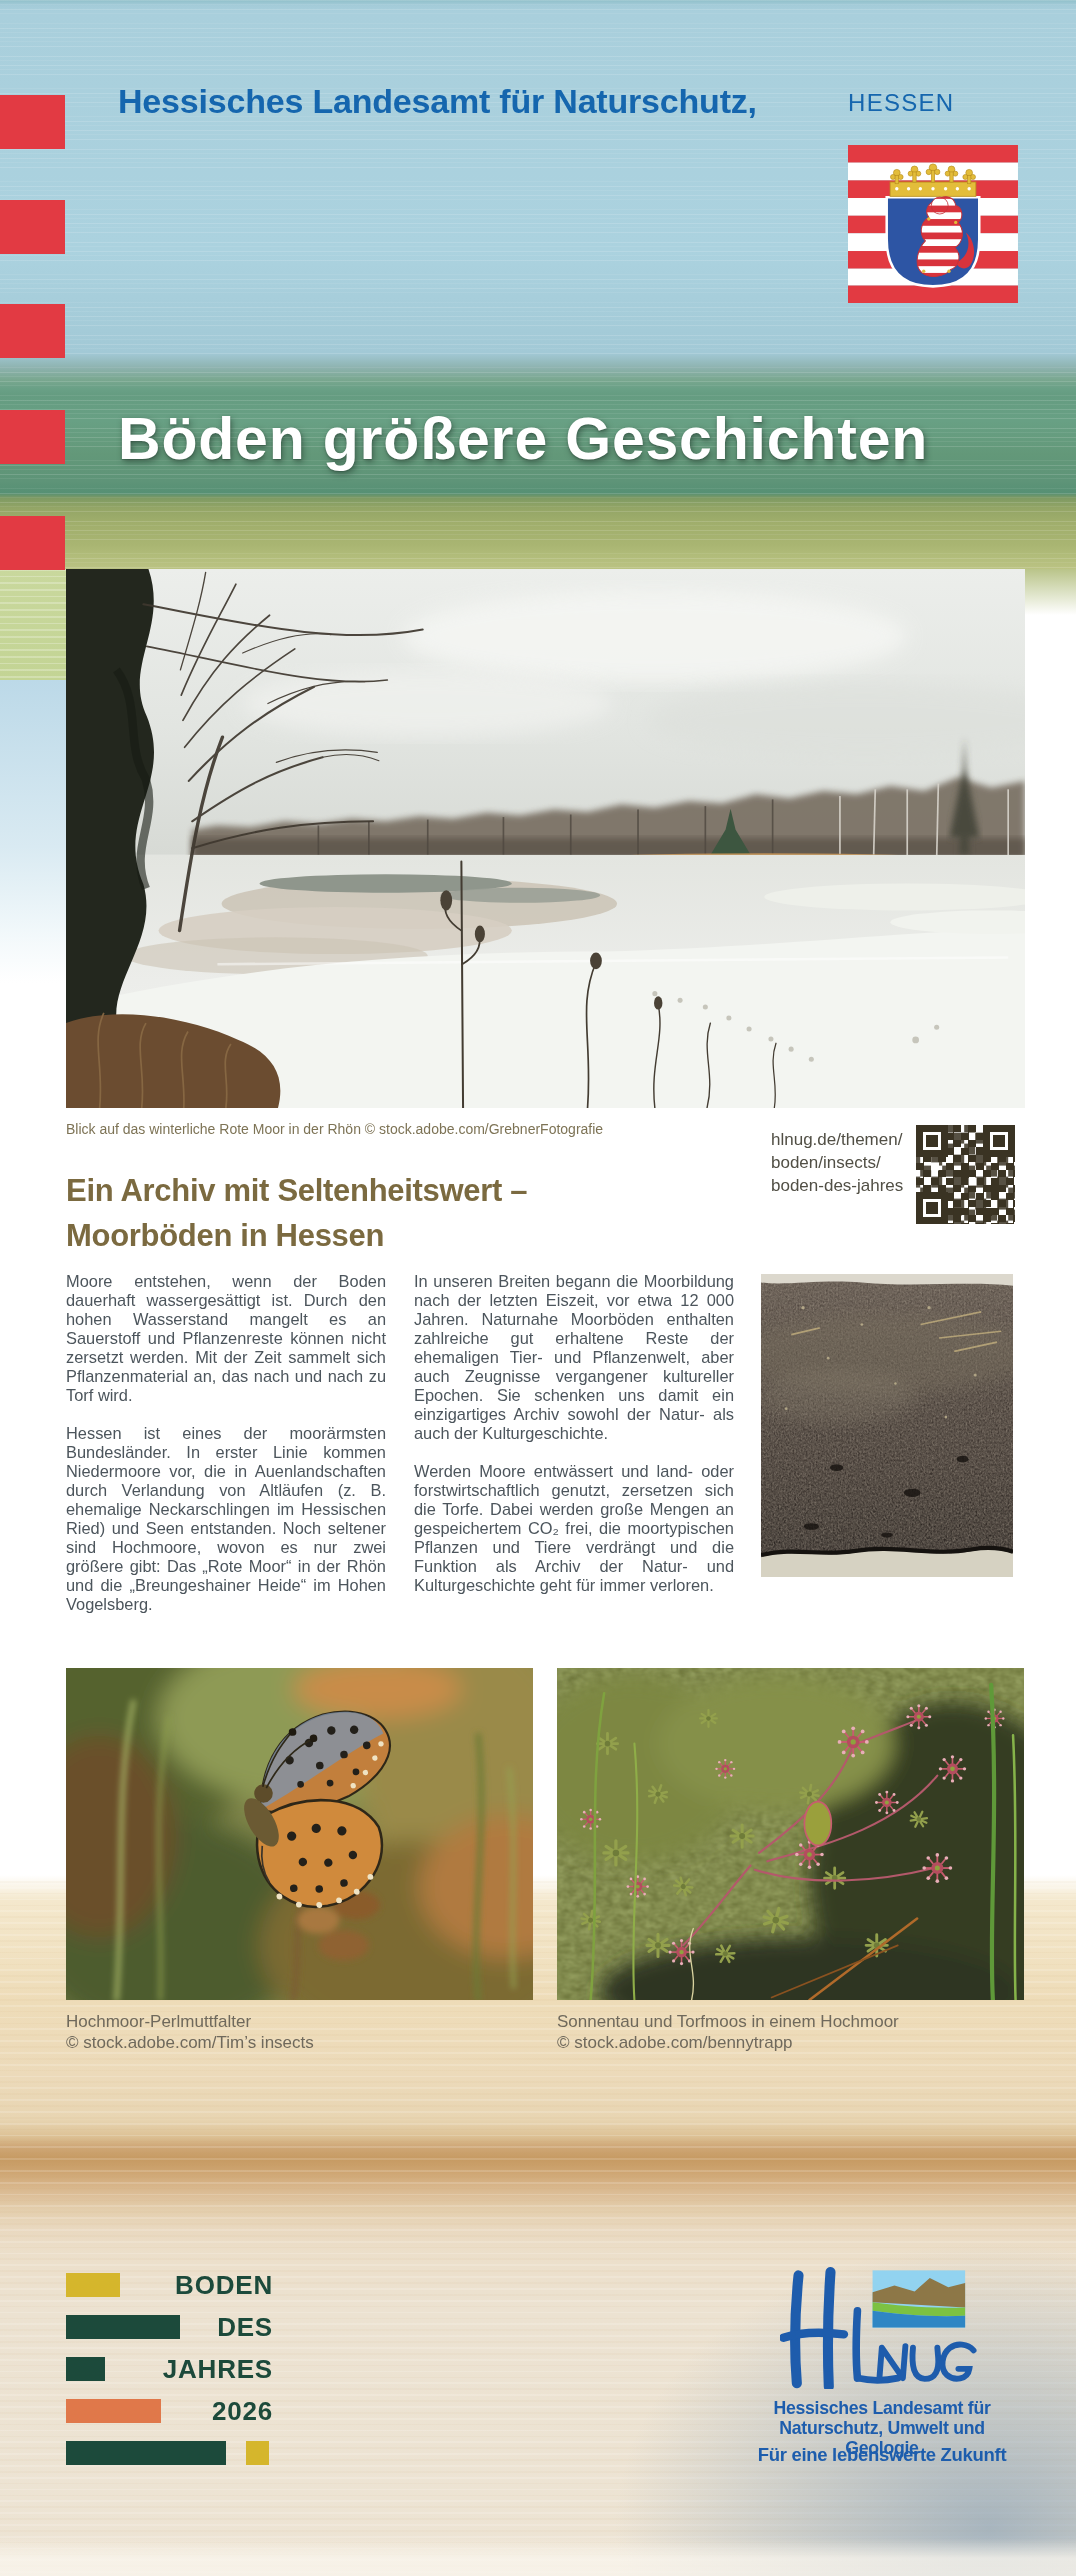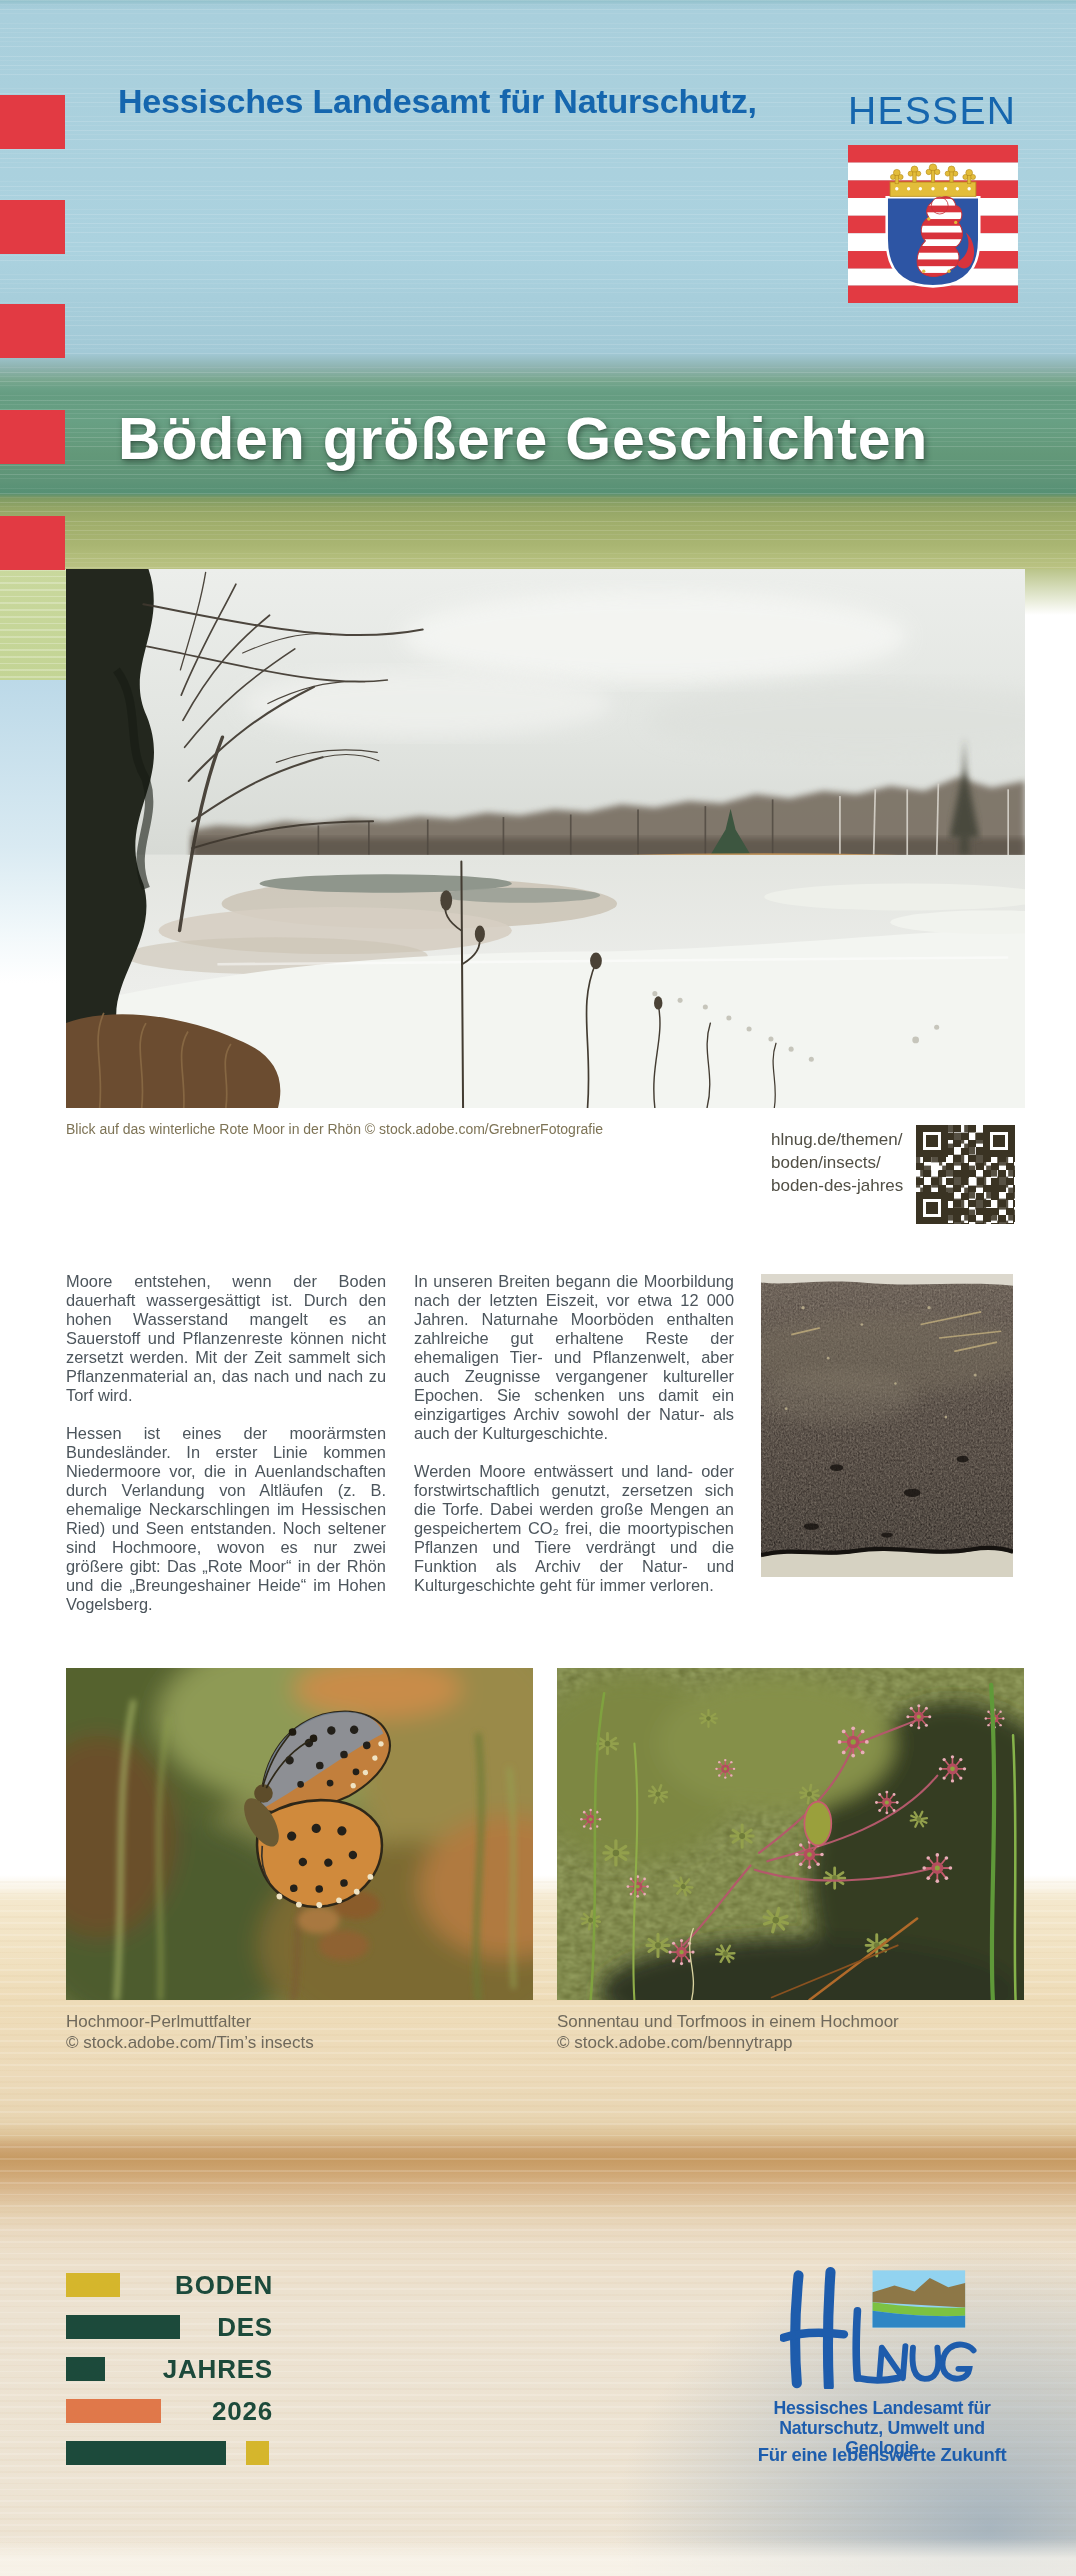--- a/index.html
+++ b/index.html
@@ -31,21 +31,21 @@
                linear-gradient(180deg,#c9d89d,#c3d494);}
   .strip-blue{left:0;top:680px;width:66px;height:303px;
     background:linear-gradient(180deg,#bcd9e8,#d9eaf2 55%,#f3f9fb 85%,#fff);}
   .strip-right{left:1024px;top:569px;width:52px;height:50px;
     background:linear-gradient(180deg,#b9c489,rgba(255,255,255,0) 92%);}
 
   .red-block{left:0;width:65px;height:54px;background:#e23a43;}
 
   
   .agency{left:118px;top:76px;color:#1566ae;font-weight:bold;font-size:34px;line-height:51px;letter-spacing:-0.2px;}
-  .hessen-word{left:848px;top:89px;width:177px;color:#1566ae;font-size:39px;font-weight:normal;letter-spacing:1.3px;}
+  .hessen-word{left:848px;top:89px;width:177px;color:#1566ae;font-size:24px;font-weight:normal;letter-spacing:1.3px;}
 
   
   .banner-title{left:118px;top:405px;color:#ffffff;font-size:59px;font-weight:bold;letter-spacing:0.8px;
     text-shadow:1.7px 3.4px 5.9px rgba(25,45,35,.5), 0 0.8px 1.7px rgba(25,45,35,.35);}
 
   
   figure{margin:0;padding:0;}
   .hero{left:66px;top:569px;width:959px;height:539px;}
   .soil{left:761px;top:1274px;width:252px;height:303px;}
   .butterfly{left:66px;top:1668px;width:467px;height:332px;}
@@ -296,20 +296,24 @@
       <g fill="#4a4236">
         <ellipse cx="452" cy="394" rx="7" ry="12"></ellipse>
           <ellipse cx="492" cy="434" rx="6" ry="10"></ellipse>
         <ellipse cx="630" cy="466" rx="7" ry="10"></ellipse>
           <ellipse cx="704" cy="516" rx="5" ry="8"></ellipse>
       </g>
     </svg>
   </figure>
   <div class="abs caption" style="left:66px;top:1119px;width:757px">Blick auf das winterliche Rote Moor in der Rhön © stock.adobe.com/GrebnerFotografie</div>
 
+  <div class="abs heading">
+    <div>Ein Archiv mit Seltenheitswert –</div>
+    <div>Moorböden in Hessen</div>
+  </div>
 
   <div class="abs linkblock">
     <div>hlnug.de/themen/</div>
     <div>boden/insects/</div>
     <div>boden-des-jahres</div>
   </div>
   <div class="abs qr">
     <div class="blocks"></div>
     <div class="finder f-tl"></div>
     <div class="finder f-tr"></div>

